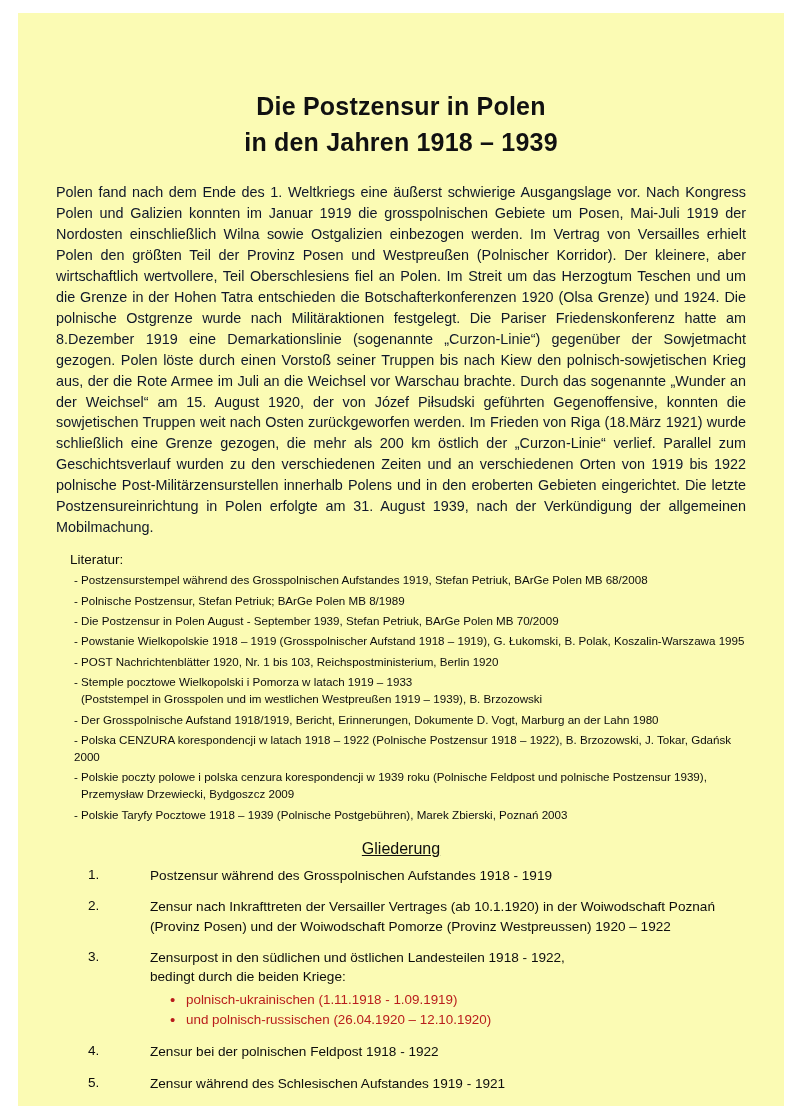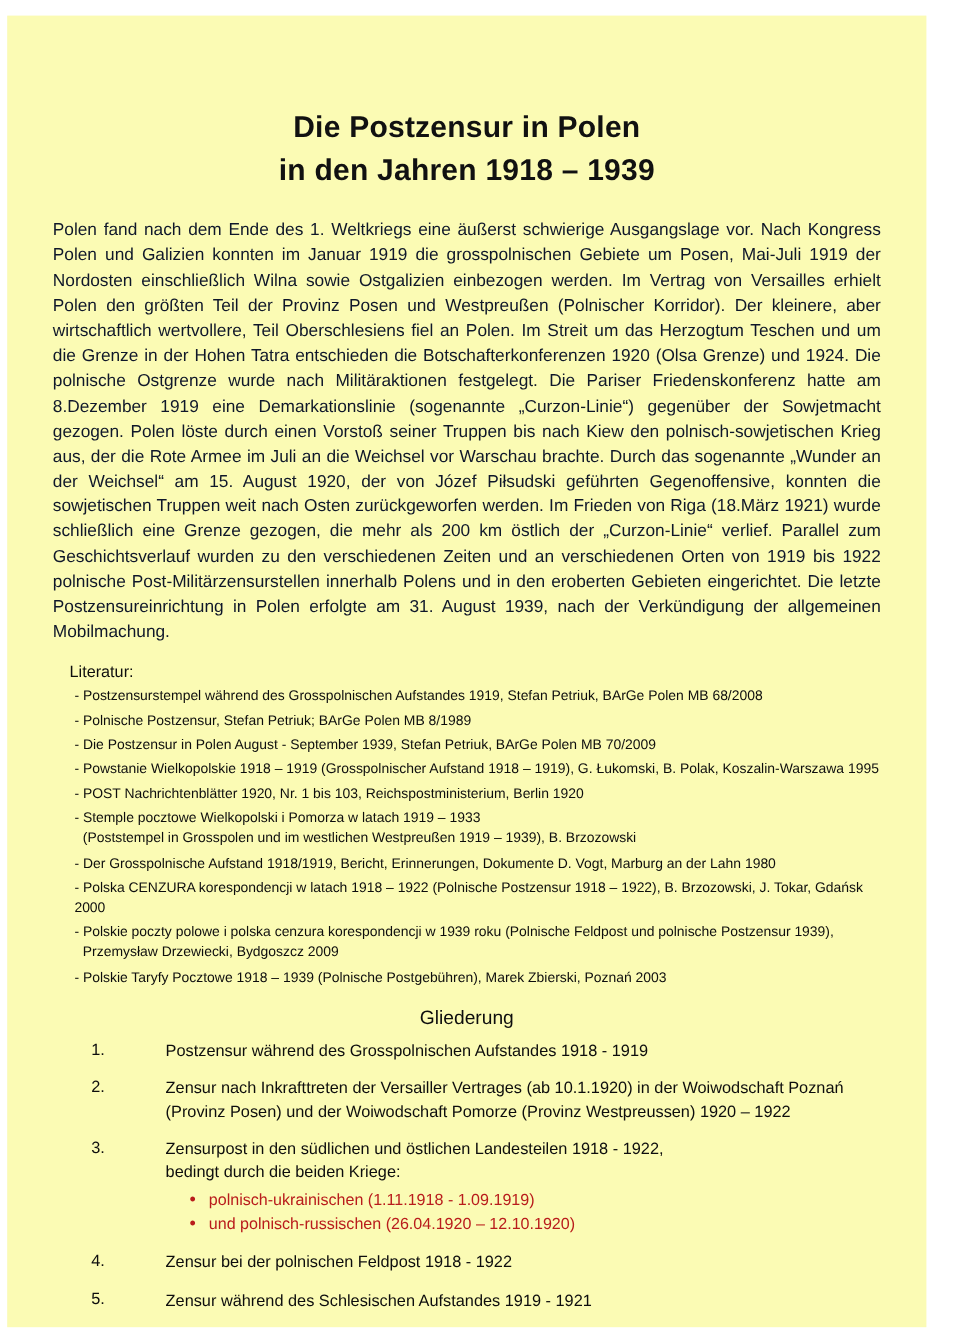--- a/index.html
+++ b/index.html
@@ -14,21 +14,21 @@
   }
   .page {
     position: relative;
     width: 800px;
     height: 1119px;
     background: #ffffff;
     box-sizing: border-box;
   }
   .sheet {
     position: absolute;
-    left: 6px;
+    left: 18px;
     top: 13px;
     width: 766px;
     height: 1093px;
     background: #fbfbb4;
     box-sizing: border-box;
     padding: 0;
     overflow: hidden;
   }
   .title-block {
     text-align: center;
@@ -70,20 +70,21 @@
   .lit-item .sub {
     display: block;
     padding-left: 7px;
   }
   .section-head {
     text-align: center;
     font-size: 16px;
     color: #0d0d0d;
     margin-top: 7px;
     margin-bottom: 8px;
+    text-decoration: underline;
   }
   .toc {
     margin: 0 44px 0 70px;
   }
   .toc-row {
     display: flex;
     align-items: flex-start;
     margin-bottom: 12px;
   }
   .toc-num {

